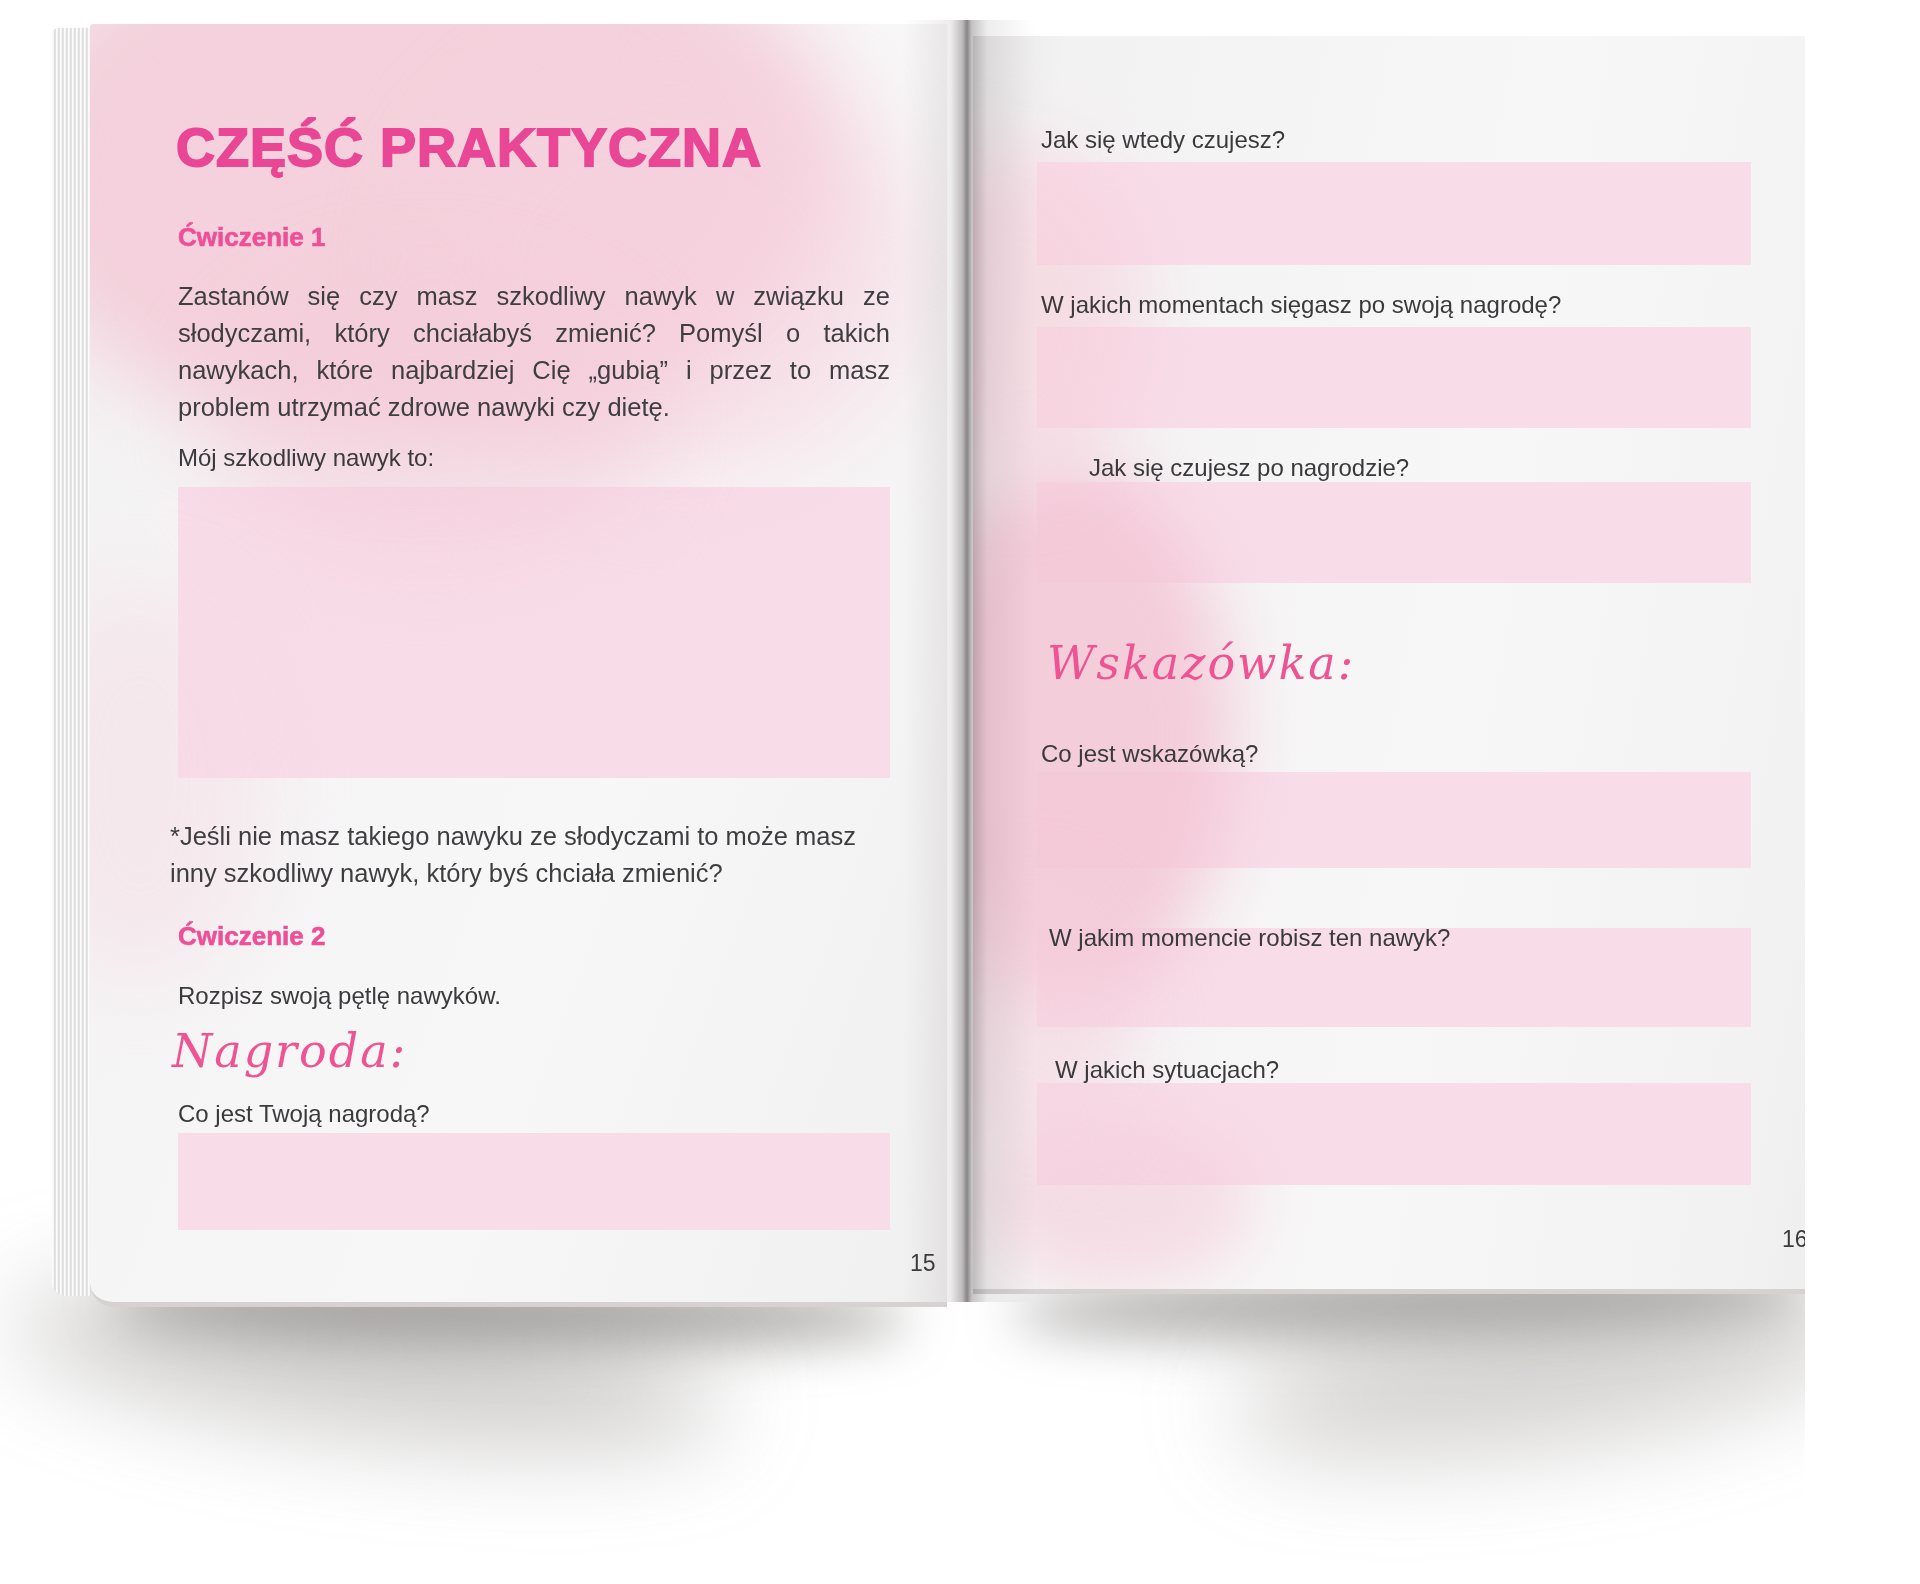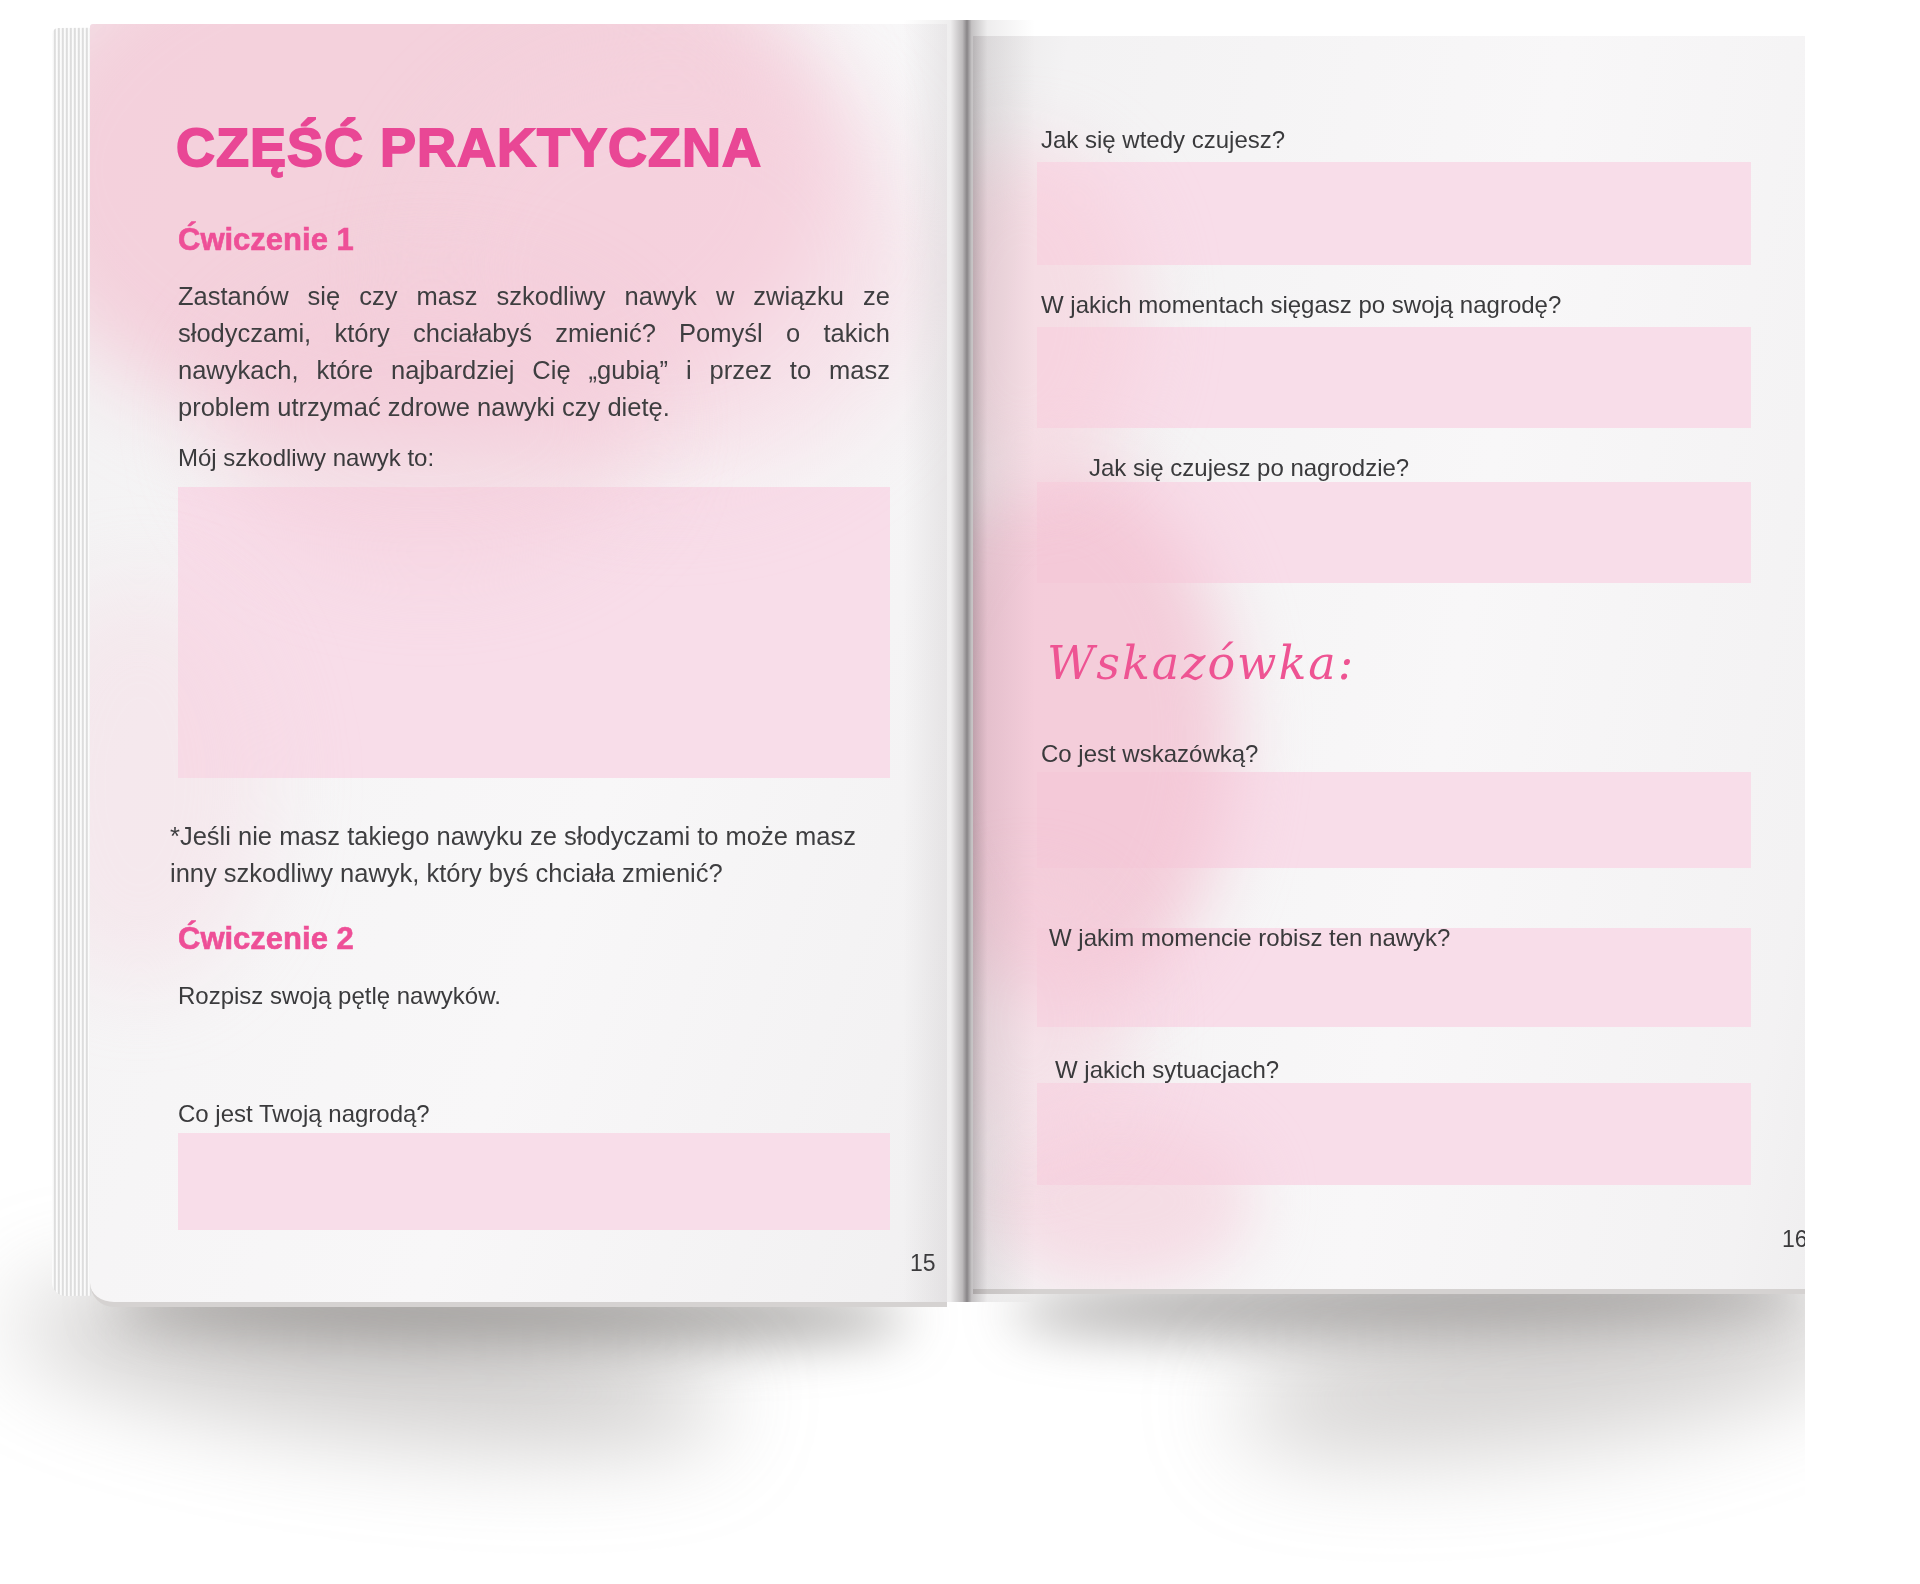--- a/index.html
+++ b/index.html
@@ -38,21 +38,21 @@
   .rw2{left:-70px;top:110px;width:240px;height:340px;background:rgba(246,206,219,.60);filter:blur(36px);}
   .rw3{left:10px;top:1080px;width:270px;height:170px;background:rgba(245,205,218,.60);filter:blur(30px);}
   .rw4{left:-50px;top:850px;width:210px;height:270px;background:rgba(246,210,221,.50);filter:blur(36px);}
 
   
   .band{position:absolute;background:#f8dde9;}
 
   
   .t-title{position:absolute;left:86px;top:92px;font-size:54px;font-weight:bold;
     color:#e94795;-webkit-text-stroke:1.8px #e94795;letter-spacing:1px;white-space:nowrap;}
-  .t-ex{position:absolute;font-size:31px;font-weight:bold;color:#ee4f97;
+  .t-ex{position:absolute;font-size:26px;font-weight:bold;color:#ee4f97;
     -webkit-text-stroke:.6px #ee4f97;white-space:nowrap;}
   .t-body{position:absolute;font-size:25.5px;line-height:37px;color:#3e3e40;}
   .t-q{position:absolute;font-size:24px;color:#3a3a3c;white-space:nowrap;}
   .t-script{position:absolute;font-family:"DejaVu Serif",serif;font-style:italic;
     font-size:46px;color:#ee5493;letter-spacing:2px;white-space:nowrap;}
   .t-pagenum{position:absolute;font-size:23px;color:#3a3a3c;}
 
   
   .spine{position:absolute;left:903px;top:20px;width:132px;height:1282px;pointer-events:none;
     background:linear-gradient(to right,rgba(90,80,85,0) 0%,rgba(90,80,85,.10) 36%,
@@ -88,20 +88,21 @@
     <div class="t-body" style="left:88px;top:254px;width:712px;text-align:justify;">Zastanów się czy masz szkodliwy nawyk w związku ze słodyczami, który chciałabyś zmienić? Pomyśl o takich nawykach, które najbardziej Cię „gubią” i przez to masz problem utrzymać zdrowe nawyki czy dietę.</div>
 
     <div class="t-q" style="left:88px;top:420px;">Mój szkodliwy nawyk to:</div>
 
     <div class="t-body" style="left:80px;top:794px;width:724px;">*Jeśli nie masz takiego nawyku ze słodyczami to może masz inny szkodliwy nawyk, który byś chciała zmienić?</div>
 
     <div class="t-ex" style="left:88px;top:897px;">Ćwiczenie 2</div>
 
     <div class="t-q" style="left:88px;top:958px;">Rozpisz swoją pętlę nawyków.</div>
 
+    <div class="t-script" style="left:82px;top:1000px;">Nagroda:</div>
 
     <div class="t-q" style="left:88px;top:1076px;">Co jest Twoją nagrodą?</div>
 
     <div class="t-pagenum" style="left:820px;top:1226px;">15</div>
   </div>
 
   <div class="page page-right">
     <div class="band" style="left:64px;top:126px;width:714px;height:103px;"></div>
     <div class="band" style="left:64px;top:291px;width:714px;height:101px;"></div>
     <div class="band" style="left:64px;top:446px;width:714px;height:101px;"></div>

